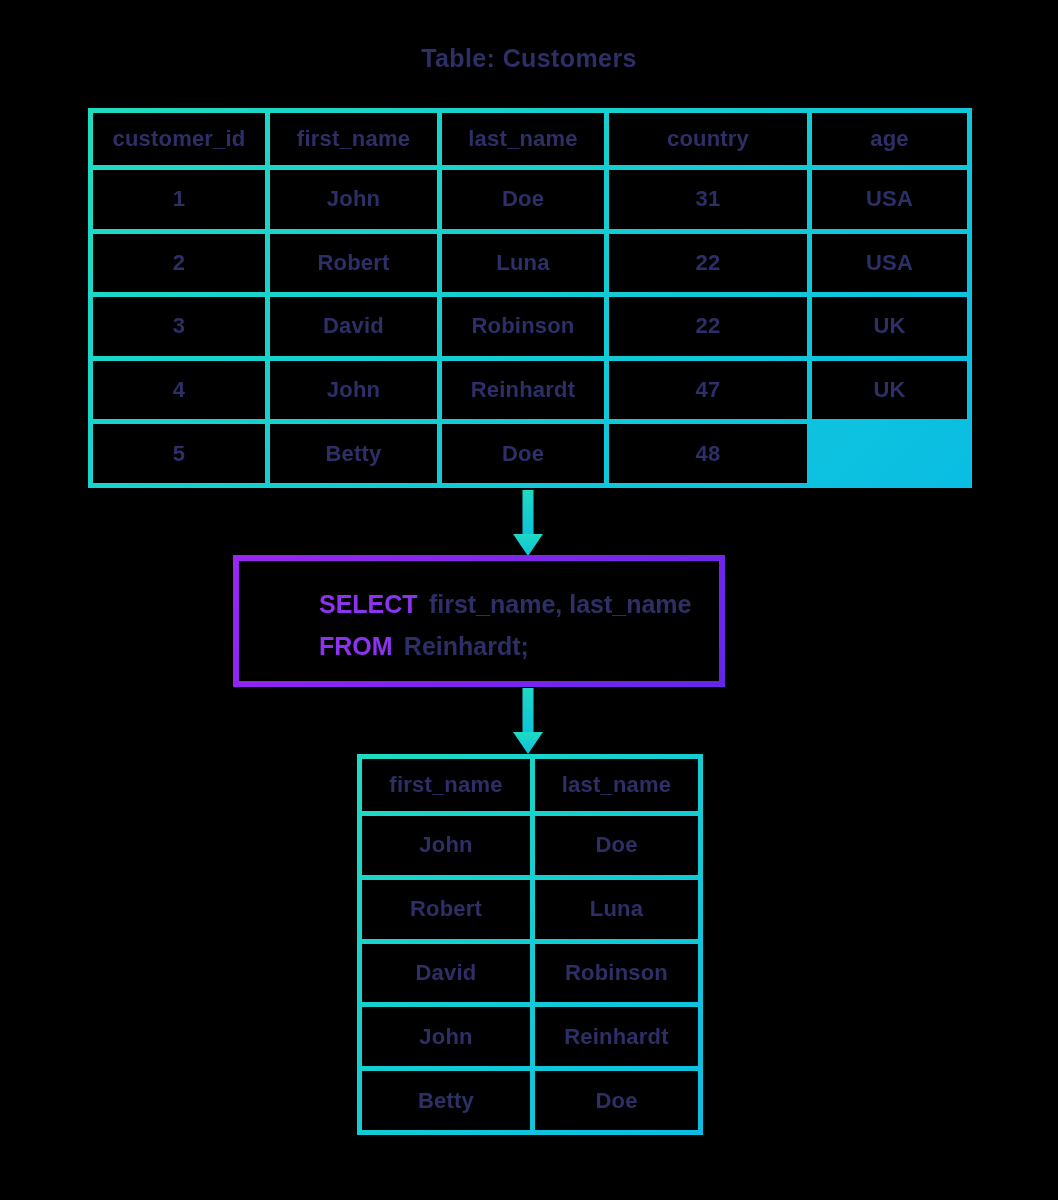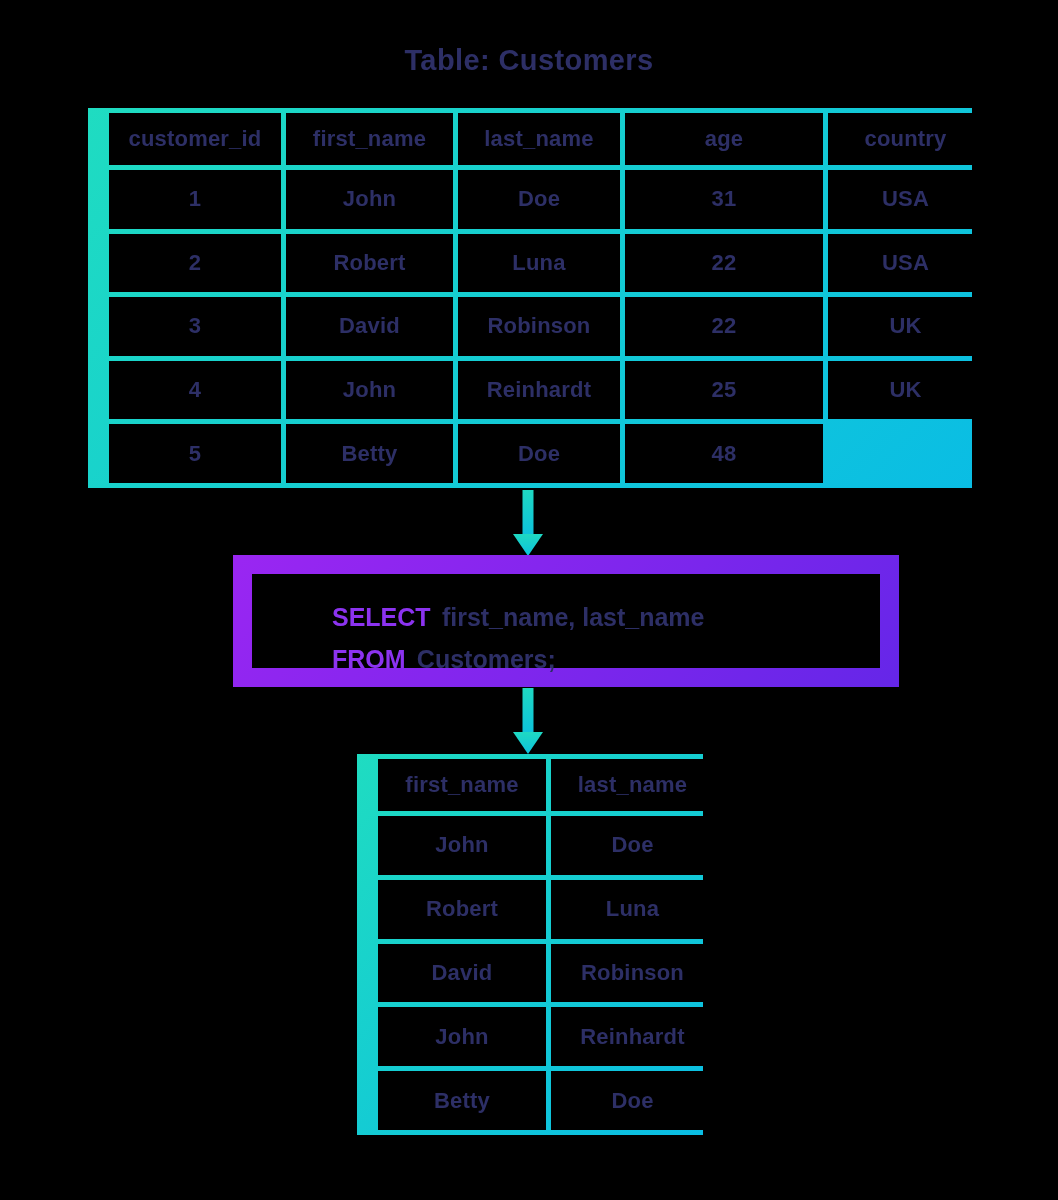--- a/index.html
+++ b/index.html
@@ -13,48 +13,48 @@
     font-family: "Liberation Sans", sans-serif;
     font-weight: bold;
     color: #2d2f66;
   }
   .title {
     position: absolute;
     top: 44px;
     left: 0;
     width: 100%;
     text-align: center;
-    font-size: 29px;
+    font-size: 25px;
     letter-spacing: 0.4px;
     color: #2d2f66;
   }
   
   .gtable {
     position: absolute;
     padding: 5px;
     background: linear-gradient(135deg, #1fdcc1 0%, #0abde4 100%);
   }
-  .grid { display: grid; gap: 5px; width: 100%; height: 100%; margin-left: 16px; }
+  .grid { display: grid; gap: 5px; width: 100%; height: 100%; }
   .cell {
     background: #000000;
     display: flex;
     align-items: center;
     justify-content: center;
     font-size: 22px;
     letter-spacing: 0.2px;
   }
   .main-table { left: 88px; top: 108px; width: 884px; height: 380px; }
   .main-grid { grid-template-columns: 172px 167px 162px 198px 1fr; grid-template-rows: 52px repeat(5, 1fr); }
   .result-table { left: 357px; top: 754px; width: 346px; height: 381px; }
   .result-grid { grid-template-columns: 168px 1fr; grid-template-rows: 52px repeat(5, 1fr); }
   .arrow { position: absolute; display: block; }
   .qbox {
     position: absolute;
-    left: 233px; top: 555px; width: 666px; height: 132px;
-    padding: 19px;
+    left: 233px; top: 555px; width: 492px; height: 132px;
+    padding: 6px;
     background: linear-gradient(135deg, #9a26f2 0%, #6526e8 100%);
   }
   .qinner {
     width: 100%; height: 100%;
     background: #000000;
     padding: 22px 10px 0 80px;
     font-size: 25px;
     line-height: 42px;
     white-space: nowrap;
   }
@@ -66,22 +66,22 @@
 
 <div class="canvas">
 
   <div class="title">Table: Customers</div>
 
   <div class="gtable main-table">
     <div class="grid main-grid">
       <div class="cell">customer_id</div>
       <div class="cell">first_name</div>
       <div class="cell">last_name</div>
+      <div class="cell">country</div>
       <div class="cell">age</div>
-      <div class="cell">country</div>
 
       <div class="cell">1</div>
       <div class="cell">John</div>
       <div class="cell">Doe</div>
       <div class="cell">31</div>
       <div class="cell">USA</div>
 
       <div class="cell">2</div>
       <div class="cell">Robert</div>
       <div class="cell">Luna</div>
@@ -90,21 +90,21 @@
 
       <div class="cell">3</div>
       <div class="cell">David</div>
       <div class="cell">Robinson</div>
       <div class="cell">22</div>
       <div class="cell">UK</div>
 
       <div class="cell">4</div>
       <div class="cell">John</div>
       <div class="cell">Reinhardt</div>
-      <div class="cell">25</div>
+      <div class="cell">47</div>
       <div class="cell">UK</div>
 
       <div class="cell">5</div>
       <div class="cell">Betty</div>
       <div class="cell">Doe</div>
       <div class="cell">48</div>
     </div>
   </div>
 
   <svg class="arrow" style="left:508px; top:490px;" width="40" height="66" viewBox="0 0 40 66">
@@ -114,21 +114,21 @@
         <stop offset="1" stop-color="#0cc2dd"></stop>
       </linearGradient>
     </defs>
     <rect x="14.5" y="0" width="11" height="46" fill="url(#ag1)"></rect>
     <polygon points="5,44 35,44 20,66" fill="url(#ag1)"></polygon>
   </svg>
 
   <div class="qbox">
     <div class="qinner">
       <div><span class="kw">SELECT</span><span class="qt">first_name, last_name</span></div>
-      <div><span class="kw">FROM</span><span class="qt">Customers;</span></div>
+      <div><span class="kw">FROM</span><span class="qt">Reinhardt;</span></div>
     </div>
   </div>
 
   <svg class="arrow" style="left:508px; top:688px;" width="40" height="66" viewBox="0 0 40 66">
     <defs>
       <linearGradient id="ag2" x1="0" y1="0" x2="0" y2="1">
         <stop offset="0" stop-color="#1fd9c2"></stop>
         <stop offset="1" stop-color="#0cc2dd"></stop>
       </linearGradient>
     </defs>

